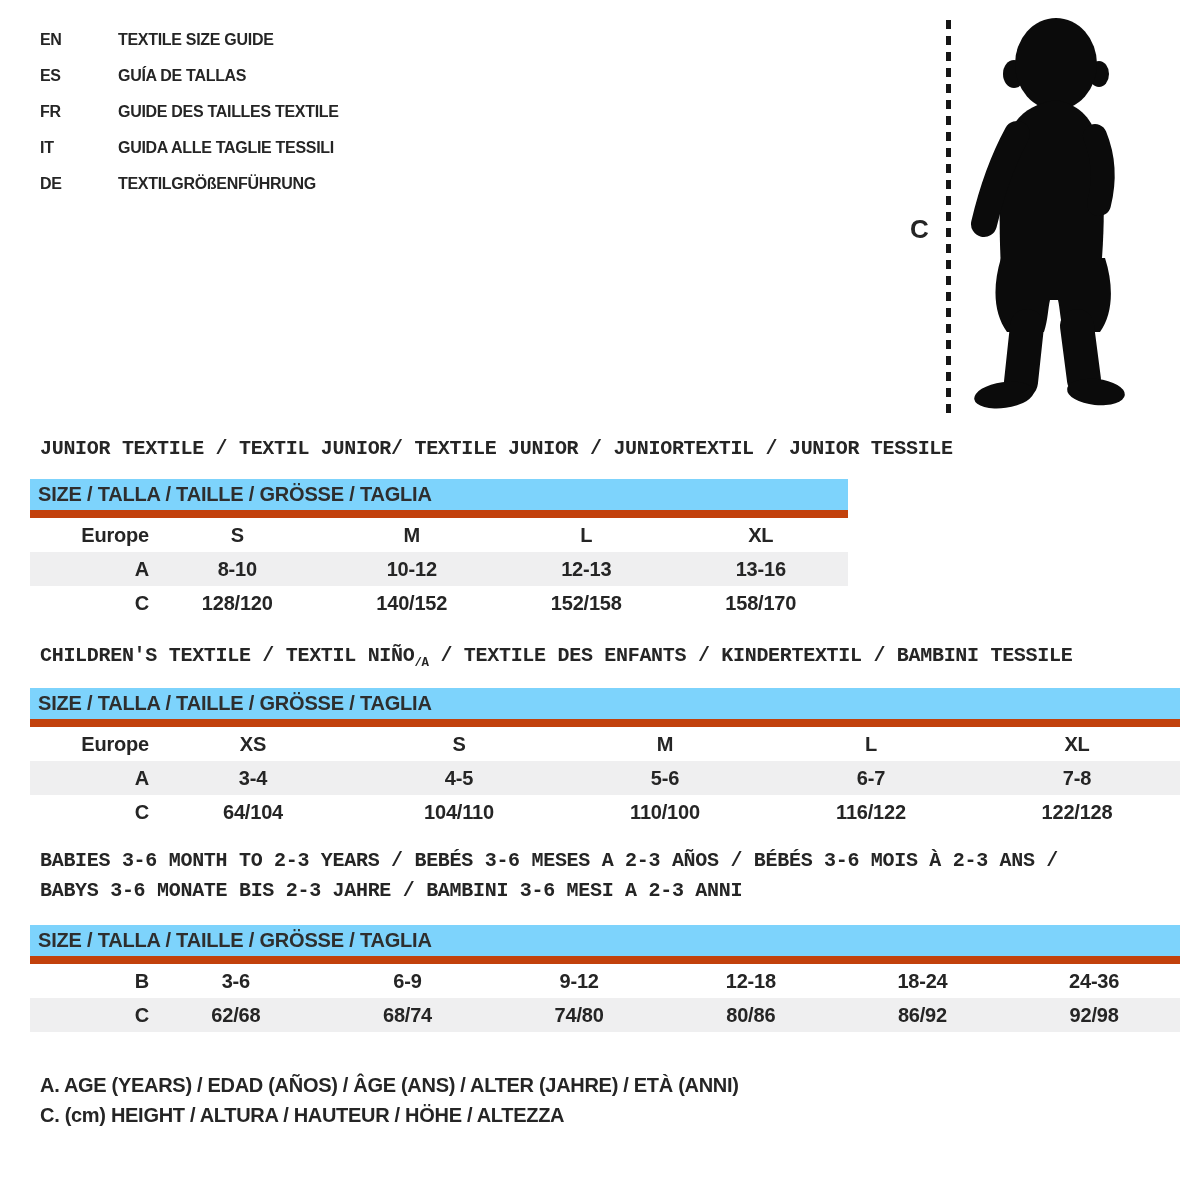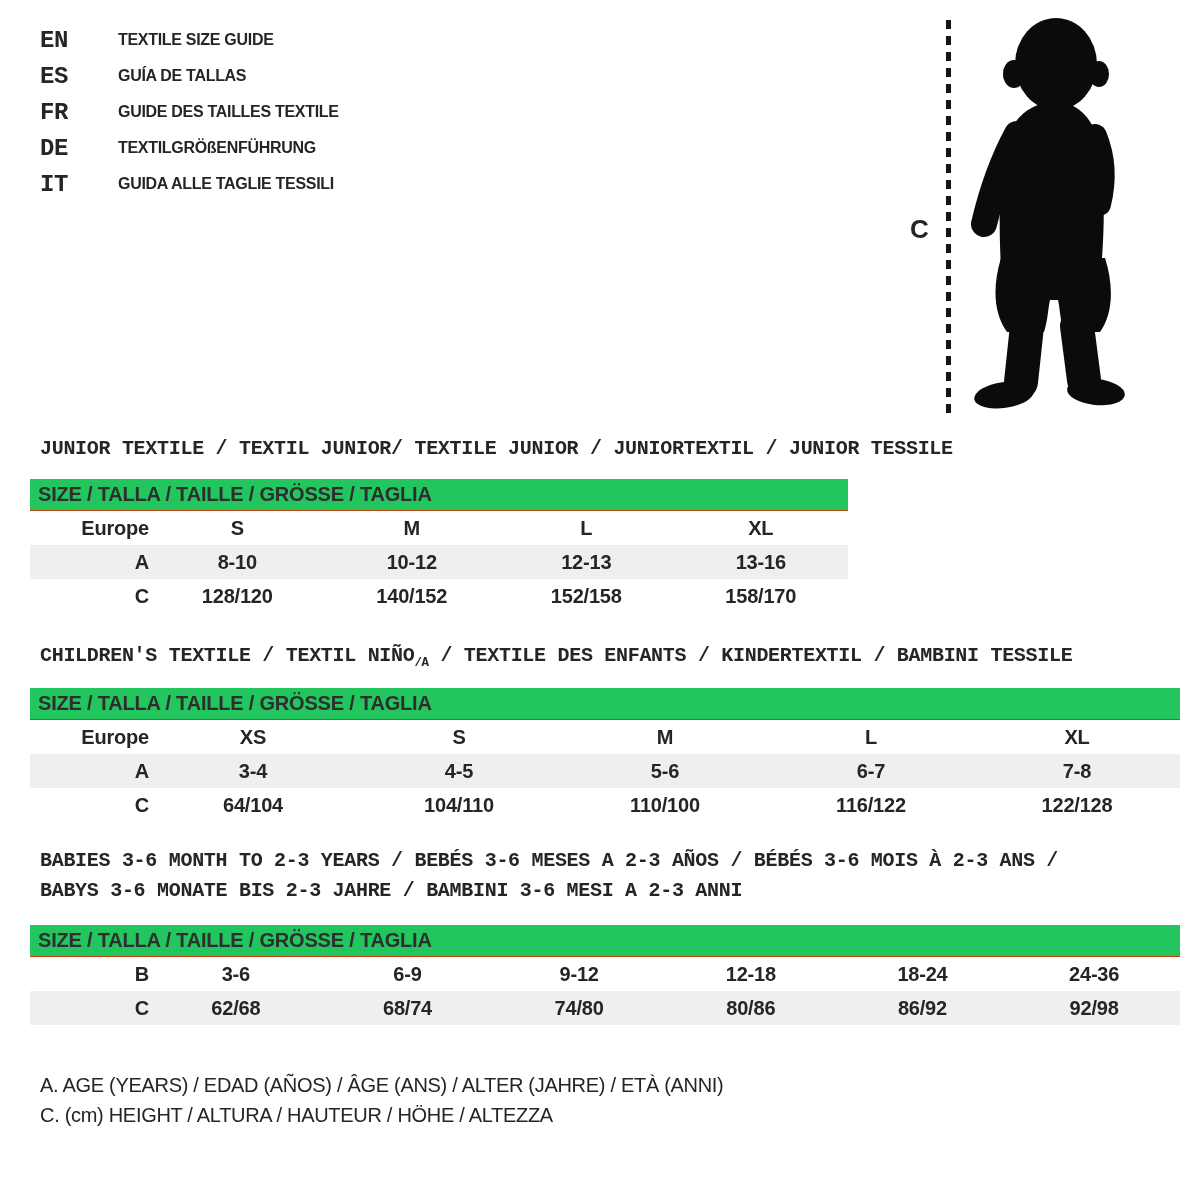--- a/index.html
+++ b/index.html
@@ -9,75 +9,75 @@
     font-family:"Liberation Sans","DejaVu Sans",sans-serif;
     color:#252525;
     position:relative;
     overflow:hidden;
   }
   .abs{position:absolute;}
 
   
   .lang-block{top:22px;left:40px;}
   .lang-row{display:flex;height:36px;align-items:center;}
-  .lang-code{width:78px;font-size:24px;font-weight:700;letter-spacing:-0.3px;font-family:Liberation Mono, monospace;}
+  .lang-code{width:78px;font-size:16px;font-weight:700;letter-spacing:-0.3px;}
   .lang-label{font-size:16px;font-weight:700;letter-spacing:-0.3px;}
 
   
   .measure-line{
     left:946px;top:20px;width:5px;height:398px;
     background:repeating-linear-gradient(to bottom,#151515 0 9px,transparent 9px 16px);
   }
   .measure-label{left:910px;top:214px;font-size:26px;font-weight:700;}
   .silhouette{left:963px;top:16px;}
 
   
   .section-title{
     font-size:20px;font-weight:700;letter-spacing:-0.3px;white-space:nowrap;font-family:Liberation Mono, monospace;
   }
   .sub{font-size:0.62em;vertical-align:sub;font-weight:700;}
 
   
   table{border-collapse:collapse;table-layout:fixed;}
   td{font-size:20px;font-weight:700;letter-spacing:-0.2px;overflow:hidden;white-space:nowrap;}
   tr.bar td{
-    background:#22c55e;color:#2e2e2e;height:29px;
+    background:#7dd3fc;color:#2e2e2e;height:29px;
     text-align:left;padding-left:8px;
-    border-bottom:1px solid #c2410c;
+    border-bottom:8px solid #c2410c;
   }
   tr.datarow td{height:32px;text-align:center;}
   tr.datarow td.rowlabel{text-align:right;padding-left:8px;}
   tr.shaded td{background:#efeff0;}
 
   .legend-block{left:40px;top:1070px;}
-  .legend-line{font-size:20px;font-weight:400;letter-spacing:-0.3px;line-height:30px;white-space:nowrap;}
+  .legend-line{font-size:20px;font-weight:700;letter-spacing:-0.3px;line-height:30px;white-space:nowrap;}
 </style>
 </head>
 <body>
 
 <div class="abs lang-block">
   <div class="lang-row">
     <span class="lang-code">EN</span>
     <span class="lang-label">TEXTILE SIZE GUIDE</span>
   </div>
   <div class="lang-row">
     <span class="lang-code">ES</span>
     <span class="lang-label">GUÍA DE TALLAS</span>
   </div>
   <div class="lang-row">
     <span class="lang-code">FR</span>
     <span class="lang-label">GUIDE DES TAILLES TEXTILE</span>
   </div>
   <div class="lang-row">
+    <span class="lang-code">IT</span>
+    <span class="lang-label">GUIDA ALLE TAGLIE TESSILI</span>
+  </div>
+  <div class="lang-row">
     <span class="lang-code">DE</span>
     <span class="lang-label">TEXTILGRÖßENFÜHRUNG</span>
-  </div>
-  <div class="lang-row">
-    <span class="lang-code">IT</span>
-    <span class="lang-label">GUIDA ALLE TAGLIE TESSILI</span>
   </div>
 </div>
 
 <div class="abs measure-line"></div>
 <div class="abs measure-label">C</div>
 <svg class="abs silhouette" width="176" height="402" viewBox="0 0 176 402" aria-hidden="true">
   <g fill="#0b0b0b" stroke="none">
 
     <ellipse cx="51" cy="58" rx="11" ry="14"></ellipse>
     <ellipse cx="136" cy="58" rx="10" ry="13"></ellipse>

